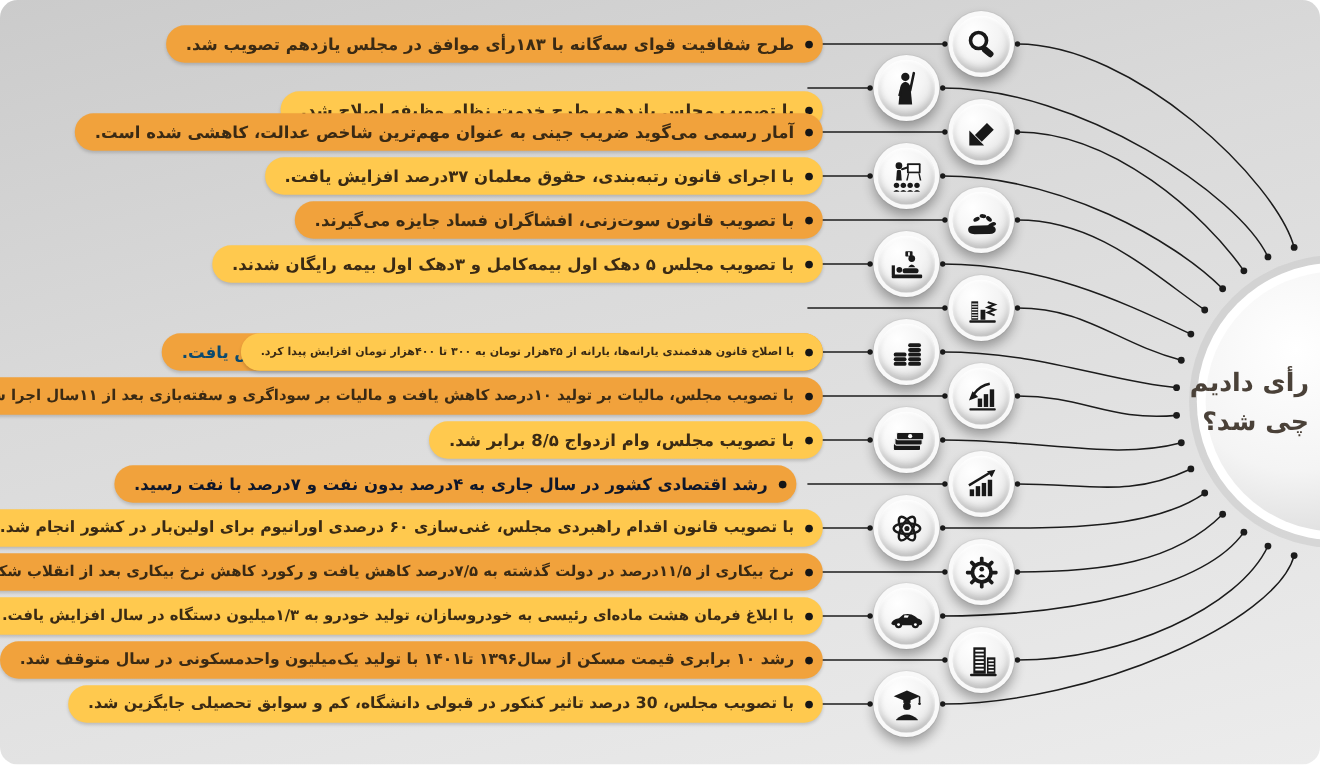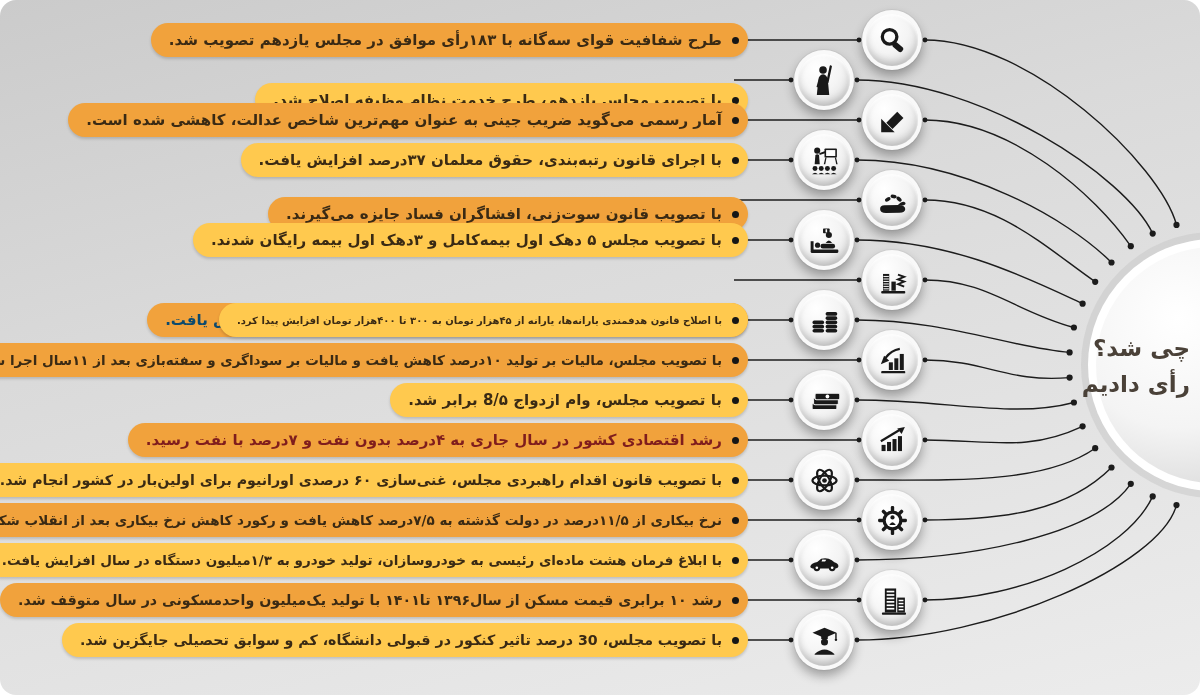--- a/index.html
+++ b/index.html
@@ -184,21 +184,21 @@
             <circle cx="19.5" cy="35" r="3.4"></circle>
             <circle cx="28" cy="35" r="3.4"></circle>
             <circle cx="36.5" cy="35" r="3.4"></circle>
             <path d="M7 43 Q11 38.5 15 43 Z"></path>
             <path d="M15.5 43 Q19.5 38.5 23.5 43 Z"></path>
             <path d="M24 43 Q28 38.5 32 43 Z"></path>
             <path d="M32.5 43 Q36.5 38.5 40.5 43 Z"></path>
           </svg>
         </div>
       </div>
-      <div class="bar" style="top: 197px; right: 452px; background: rgb(241, 162, 60); color: rgb(58, 42, 20);">
+      <div class="bar" style="top: 183px; right: 452px; background: rgb(241, 162, 60); color: rgb(58, 42, 20);">
         <span>با تصویب قانون سوت‌زنی، افشاگران فساد جایزه می‌گیرند.</span>
         <span class="dot"></span>
       </div>
       <div class="icon-circle" style="left: 862px; top: 170px;">
         <div class="icon-inner">
           <svg viewBox="0 0 48 48" width="35" height="35" fill="#191919">
             <path d="M7 35.5 Q7 30.5 13 30.5 L33 30 Q41.5 30.5 41.5 35.5 Q41.5 40.5 33.5 40.8 L15 41 Q7 40.8 7 35.5 Z"></path>
             <path d="M31 30.5 Q38.5 23.5 41.5 27 Q43.5 30 36.5 31.2 Z"></path>
             <ellipse cx="17.5" cy="22.5" rx="4.2" ry="2.5" transform="rotate(-28 17.5 22.5)"></ellipse>
             <ellipse cx="25.5" cy="18.5" rx="4.2" ry="2.5" transform="rotate(8 25.5 18.5)"></ellipse>
@@ -287,21 +287,21 @@
       <div class="icon-circle" style="left: 794px; top: 370px;">
         <div class="icon-inner">
           <svg viewBox="0 0 48 48" width="35" height="35" fill="#191919">
             <rect x="7" y="27.5" width="34" height="9" rx="2" stroke="#f2f2f2" stroke-width="1.4"></rect>
             <rect x="9" y="20.7" width="34" height="9" rx="2" stroke="#f2f2f2" stroke-width="1.4"></rect>
             <rect x="11" y="14" width="34" height="9" rx="2" stroke="#f2f2f2" stroke-width="1.4"></rect>
             <circle cx="28" cy="18.5" r="2.6" fill="#fff"></circle>
           </svg>
         </div>
       </div>
-      <div class="bar" style="top: 423px; right: 452px; background: rgb(241, 162, 60); color: #7f1d1d; justify-content: flex-end;">
+      <div class="bar" style="top: 423px; right: 476px; background: rgb(241, 162, 60); color: #0f172a; justify-content: flex-end;">
         <span>رشد اقتصادی کشور در سال جاری به ۴درصد بدون نفت و ۷درصد با نفت رسید.</span>
         <span class="dot"></span>
       </div>
       <div class="icon-circle" style="left: 862px; top: 410px;">
         <div class="icon-inner">
           <svg viewBox="0 0 48 48" width="35" height="35" fill="#191919">
             <rect x="9" y="30" width="5.5" height="8.5"></rect>
             <rect x="16.5" y="26" width="5.5" height="12.5"></rect>
             <rect x="24" y="22" width="5.5" height="16.5"></rect>
             <rect x="31.5" y="18" width="5.5" height="20.5"></rect>
@@ -404,16 +404,16 @@
             <rect x="19.5" y="17.5" width="9" height="4.5"></rect>
             <circle cx="24" cy="26" r="4.8"></circle>
             <path d="M10.5 42.5 Q24 30 37.5 42.5 L37.5 43.5 L10.5 43.5 Z"></path>
             <rect x="38.7" y="13.5" width="2" height="8.5" rx="1"></rect>
             <circle cx="39.7" cy="23" r="1.7"></circle>
           </svg>
         </div>
       </div>
     </div>
   <div class="hub-text" style="color: rgb(74, 65, 56);">
+    <div>رأی دادیم</div>
     <div>چی شد؟</div>
-    <div>رأی دادیم</div>
   </div>
 </div>
 
 </body></html>

